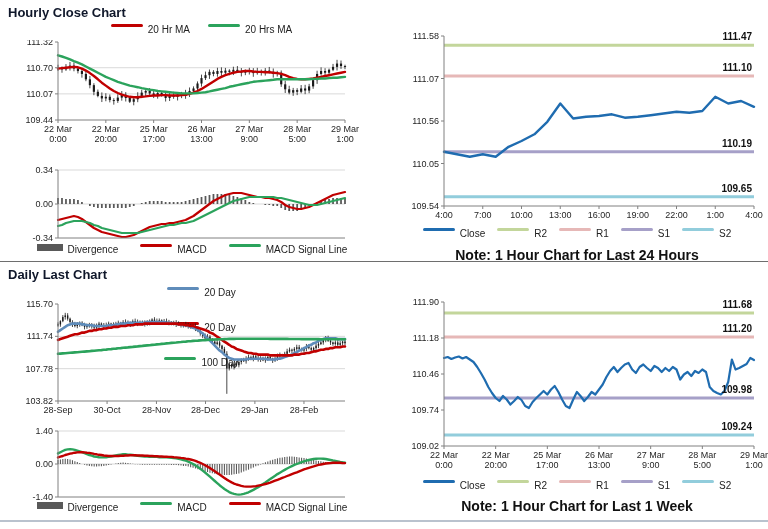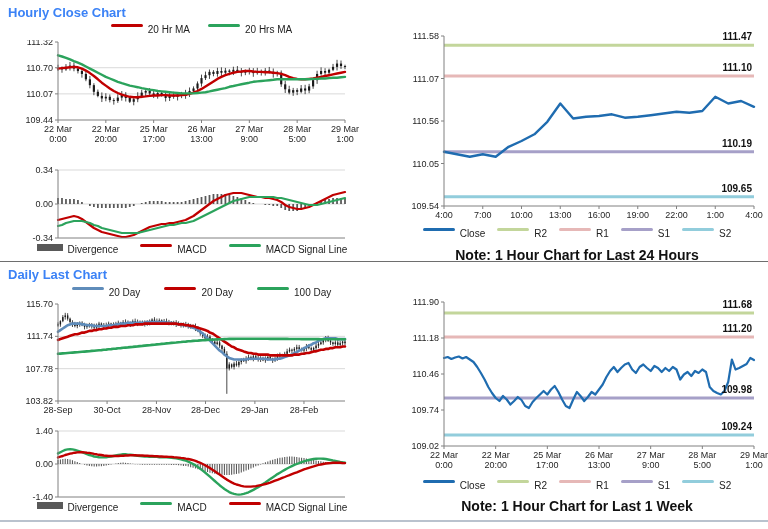--- a/index.html
+++ b/index.html
@@ -1,33 +1,33 @@
 <!DOCTYPE html>
 <html><head>
 <meta charset="utf-8">
 <style>
   html,body{margin:0;padding:0;background:#ffffff;}
   .page{position:relative;width:768px;height:529px;background:#fff;overflow:hidden;
         font-family:"Liberation Sans","DejaVu Sans",sans-serif;}
-  .sec-title{position:absolute;font-size:13px;font-weight:bold;color:#3b82f6;}
+  .sec-title{position:absolute;font-size:13px;font-weight:bold;color:#0f172a;}
   #t-hourly{left:8px;top:5px;}
   #t-daily{left:8px;top:267px;}
   .chart{position:absolute;}
   #c-hourly_price{left:0;top:40px;}
   #c-hourly_macd{left:0;top:162px;}
   #c-hourly_pivot{left:386px;top:20px;}
   #c-daily_price{left:0;top:300px;}
   #c-daily_macd{left:0;top:426px;}
   #c-daily_pivot{left:386px;top:286px;}
   .legend{position:absolute;display:flex;justify-content:center;align-items:center;
           gap:18px;font-size:10px;color:#222;white-space:nowrap;}
   #lg-hourly_price{left:58px;top:24px;width:287px;}
   #lg-hourly_macd{left:36px;top:244px;width:312px;gap:22px;}
   #lg-hourly_pivot{left:390px;top:228px;width:374px;gap:12px;}
-  #lg-daily_price{left:58px;top:287px;width:287px;gap:24px;}
+  #lg-daily_price{left:58px;top:287px;width:287px;gap:24px;flex-direction:column;}
   #lg-daily_macd{left:36px;top:502px;width:312px;gap:22px;}
   #lg-daily_pivot{left:390px;top:480px;width:374px;gap:12px;}
   .note{position:absolute;text-align:center;font-size:14px;font-weight:bold;color:#111;}
   #nt-hourly{left:390px;top:247px;width:374px;}
   #nt-daily{left:390px;top:498px;width:374px;}
   .lg-item{display:inline-flex;align-items:flex-start;gap:5px;}
   .sw-line{width:32px;height:3px;border-radius:2px;display:inline-block;}
   .sw-bar{width:26px;height:7px;display:inline-block;}
   .divider-1{position:absolute;left:0;top:261px;width:768px;height:1px;background:#6e6e6e;}
   .divider-2{position:absolute;left:0;top:520px;width:768px;height:2px;background:#b9c2ce;}

